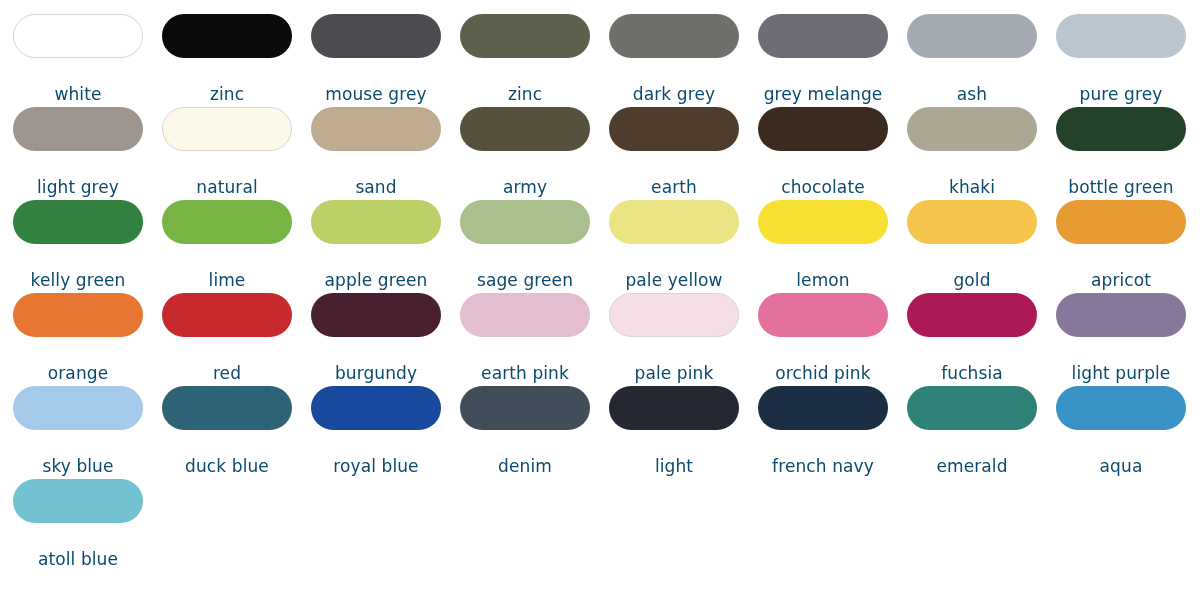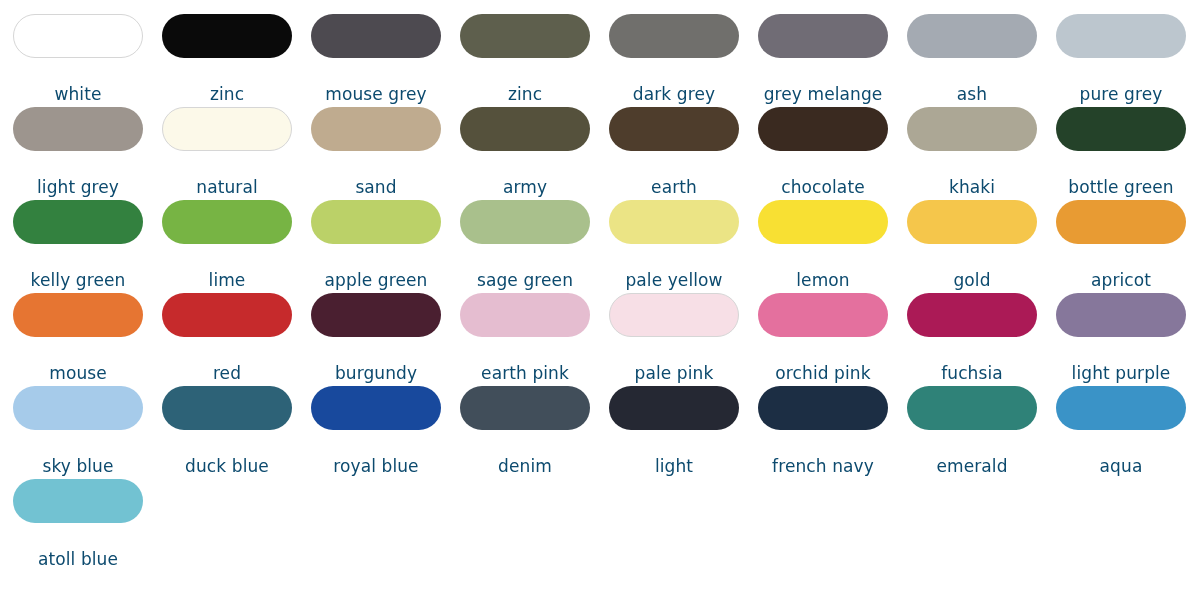--- a/index.html
+++ b/index.html
@@ -145,21 +145,21 @@
     <div class="swatch-cell">
       <div class="swatch-chip" style="background: rgb(245, 198, 75);"></div>
       <div class="swatch-label">gold</div>
     </div>
     <div class="swatch-cell">
       <div class="swatch-chip" style="background: rgb(232, 155, 51);"></div>
       <div class="swatch-label">apricot</div>
     </div>
     <div class="swatch-cell">
       <div class="swatch-chip" style="background: rgb(230, 117, 50);"></div>
-      <div class="swatch-label">mouse</div>
+      <div class="swatch-label">orange</div>
     </div>
     <div class="swatch-cell">
       <div class="swatch-chip" style="background: rgb(198, 42, 44);"></div>
       <div class="swatch-label">red</div>
     </div>
     <div class="swatch-cell">
       <div class="swatch-chip" style="background: rgb(74, 31, 48);"></div>
       <div class="swatch-label">burgundy</div>
     </div>
     <div class="swatch-cell">

